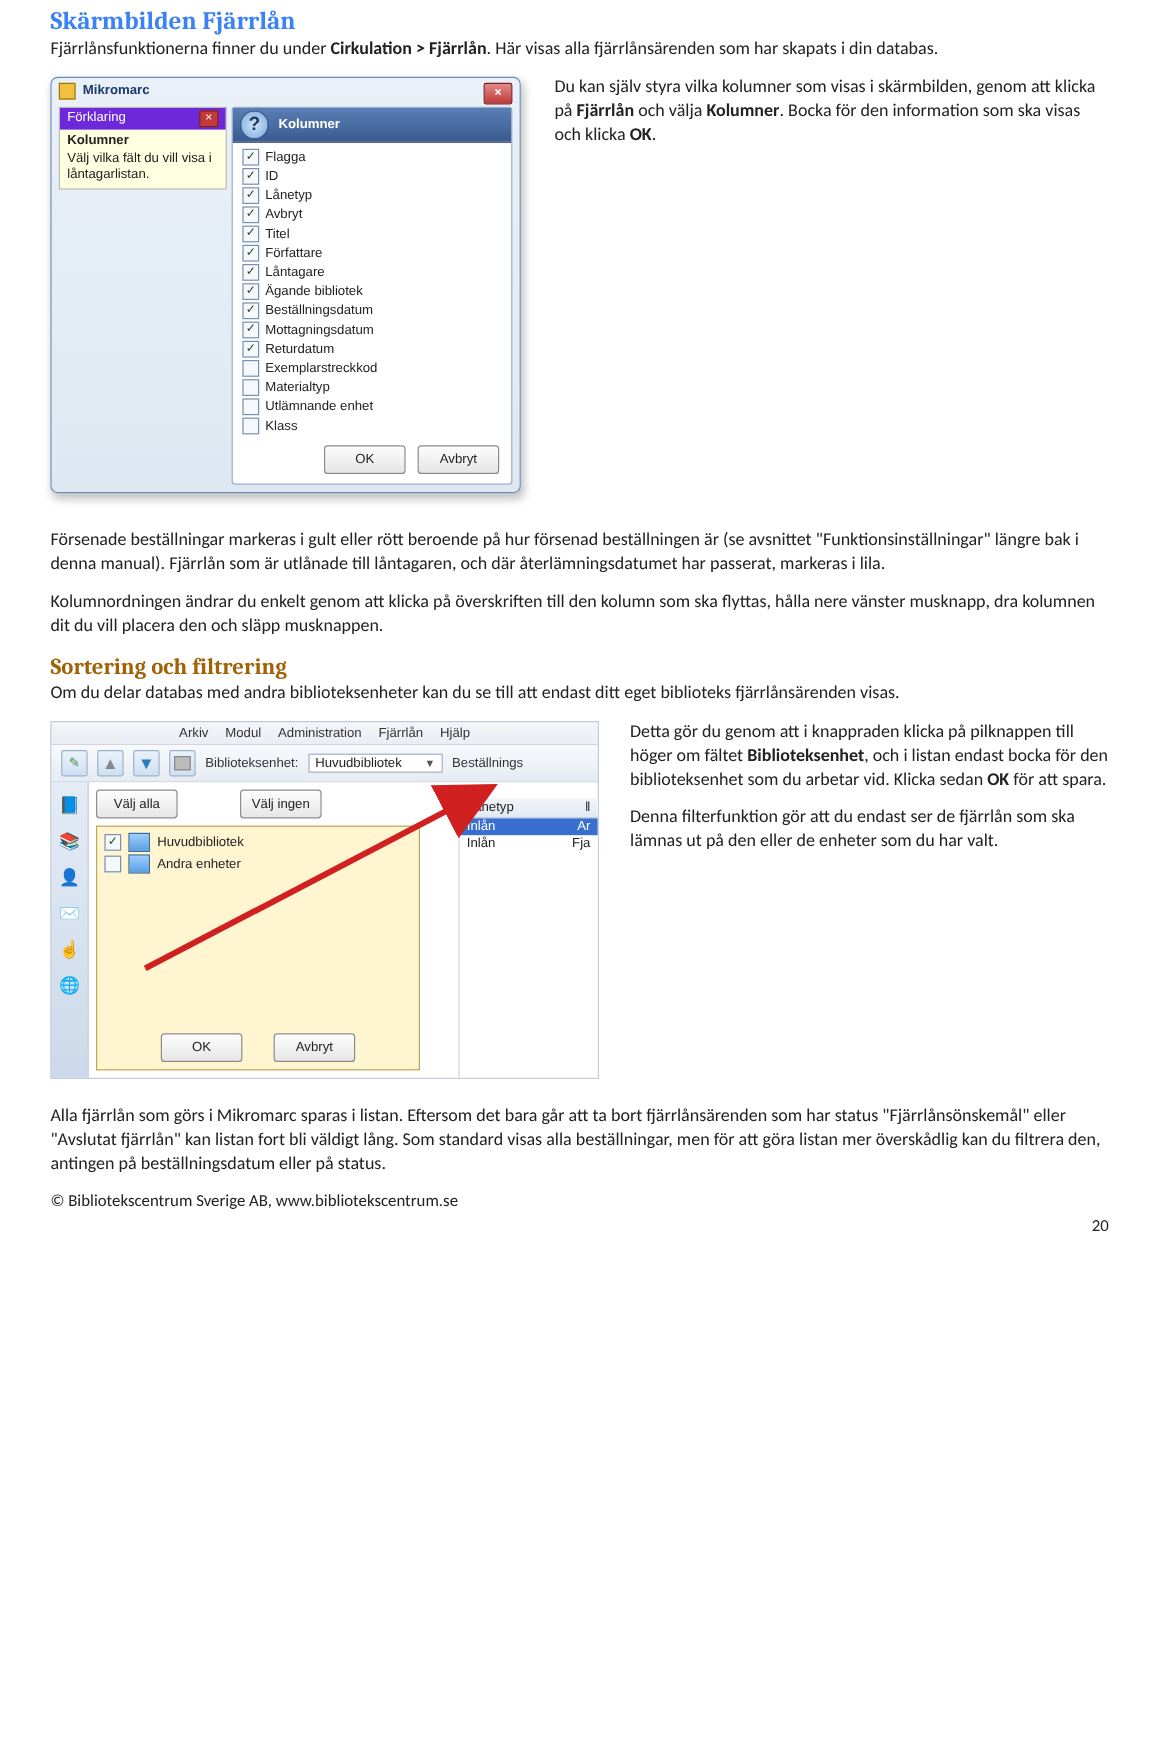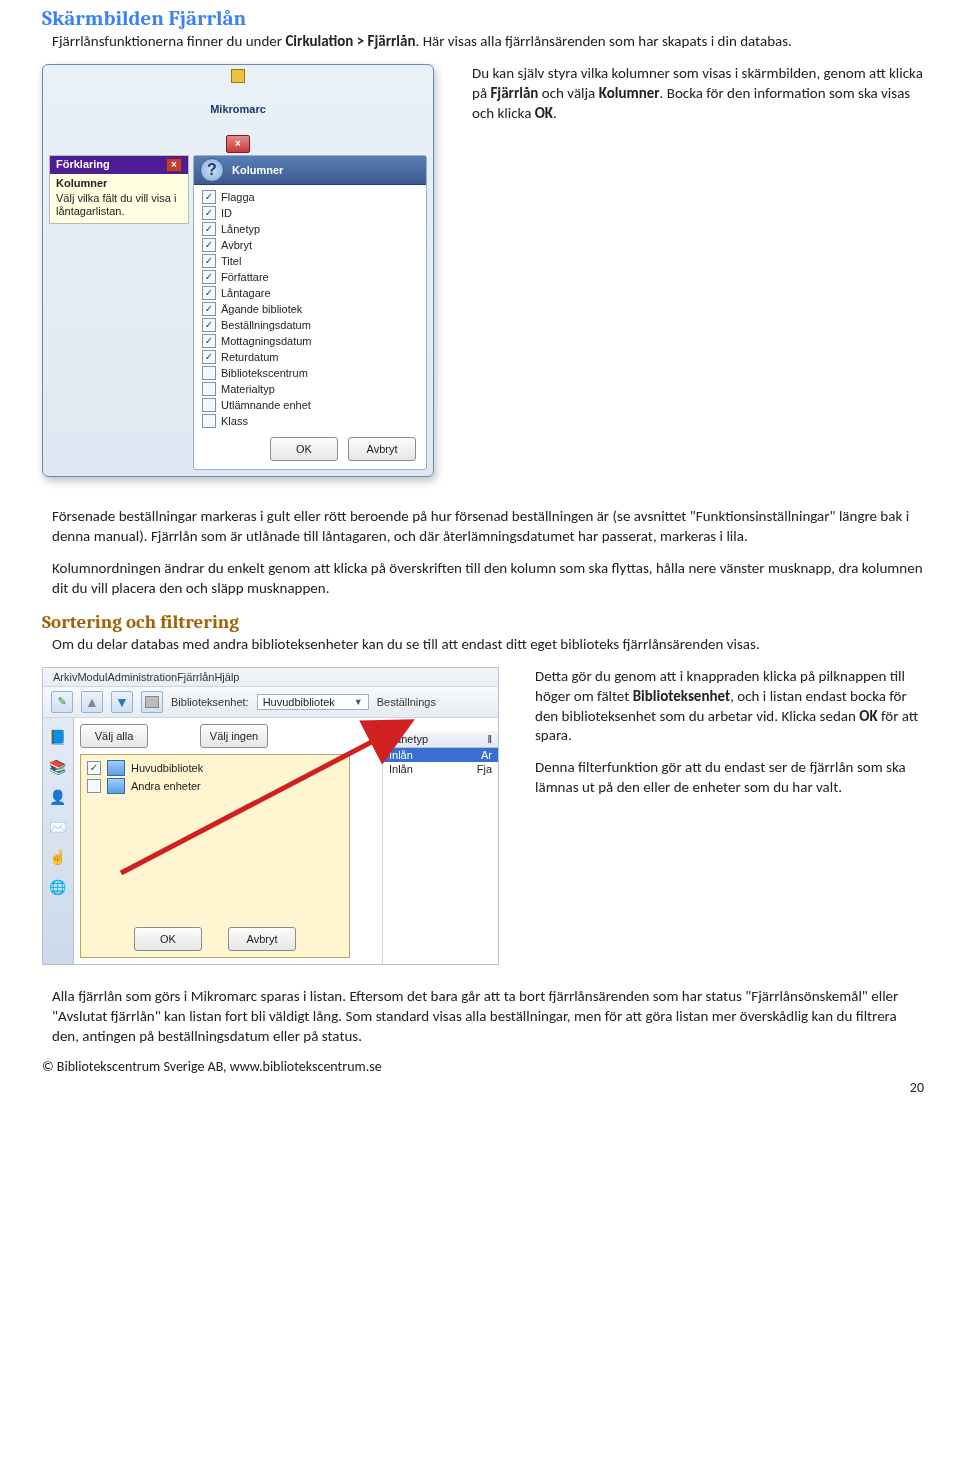--- a/index.html
+++ b/index.html
@@ -22,21 +22,21 @@
     font-weight: bold;
     margin: 0 0 2px 0;
   }
   h3.subsection-title {
     color: #a16207;
     font-family: Cambria, Georgia, serif;
     font-size: 19px;
     font-weight: bold;
     margin: 10px 0 2px 0;
   }
-  p { margin: 0 0 12px 10px; line-height: 1.33; }
+  p { margin: 0 0 12px 0; line-height: 1.33; }
   .b { font-weight: bold; }
 
   
   .shot1-wrap {
     display: flex;
     gap: 28px;
     margin: 10px 0 30px 0;
     align-items: flex-start;
   }
   .win {
@@ -44,24 +44,23 @@
     border: 1px solid #6a8bb3;
     border-radius: 6px;
     box-shadow: 2px 4px 8px rgba(0,0,0,0.25);
     font-family: Tahoma, "Segoe UI", Arial, sans-serif;
     font-size: 11px;
     color: #222;
   }
   .win-outer { width: 390px; }
   .win-title {
     display: flex;
-    align-items: center;
-    gap: 20px;
+    align-items: flex-start;
+    gap: 6px;
     padding: 4px 6px 2px 6px;
-    flex-direction: column;
   }
   .win-title .app-icon {
     width: 14px; height: 14px;
     background: #f0c040;
     border: 1px solid #9a7a10;
     box-sizing: border-box;
   }
   .win-title .title-text { flex: 1; color: #1a3a6a; font-weight: bold; }
   .win-close {
     width: 22px; height: 16px;
@@ -81,23 +80,23 @@
     margin-right: 4px;
   }
   .tooltip-box {
     background: #ffffe1;
     border: 1px solid #bababa;
     padding: 4px 6px;
     font-size: 11px;
     line-height: 1.2;
   }
   .tooltip-box .ttl {
-    background: #4c1d95;
+    background: #6d28d9;
     color: #fff;
-    font-weight: bold;
+    font-weight: normal;
     margin: -4px -6px 3px -6px;
     padding: 2px 6px;
     display: flex; justify-content: space-between;
   }
   .tooltip-box .ttl .x {
     background: #c23a3a; color:#fff;
     width:14px; height:12px;
     display:flex; align-items:center; justify-content:center;
     font-size:10px; border:1px solid #7a2020; line-height:1;
   }
@@ -170,22 +169,23 @@
     border: 1px solid #b5c3d4;
     background: #f0f2f5;
     font-family: Tahoma, "Segoe UI", Arial, sans-serif;
     font-size: 11px;
     position: relative;
   }
   .menubar {
     background: linear-gradient(#f3f5f8,#eaedf3);
     border-bottom: 1px solid #cfd6e0;
     padding: 3px 10px;
-    display:flex; gap:0;
+    display:flex; gap:14px;
     color:#333;
+    justify-content:center;
   }
   .toolbar {
     background: linear-gradient(#f8fafc,#e6ebf2);
     border-bottom: 1px solid #cfd6e0;
     display:flex; align-items:center; gap:8px;
     padding: 4px 8px;
   }
   .tb-ico {
     width:20px; height:20px;
     border:1px solid #9ab0cc;
@@ -350,21 +350,21 @@
               <div class="ck-row">
                 <span class="ck">✓</span>
                 <span>Mottagningsdatum</span>
               </div>
               <div class="ck-row">
                 <span class="ck">✓</span>
                 <span>Returdatum</span>
               </div>
               <div class="ck-row">
                 <span class="ck"></span>
-                <span>Bibliotekscentrum</span>
+                <span>Exemplarstreckkod</span>
               </div>
               <div class="ck-row">
                 <span class="ck"></span>
                 <span>Materialtyp</span>
               </div>
               <div class="ck-row">
                 <span class="ck"></span>
                 <span>Utlämnande enhet</span>
               </div>
               <div class="ck-row">

